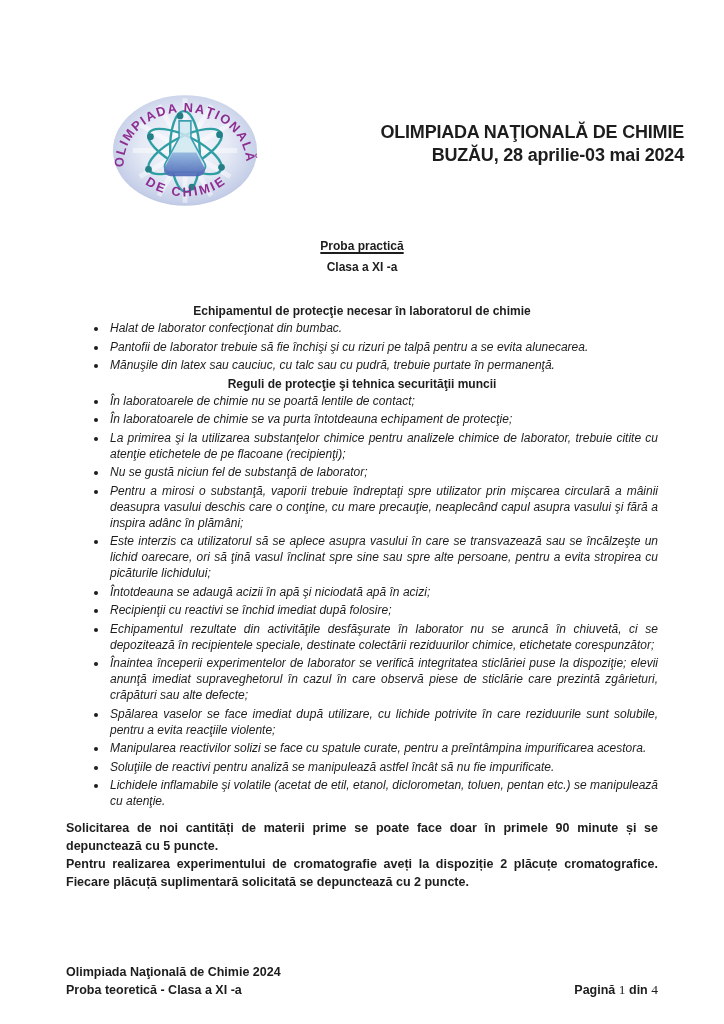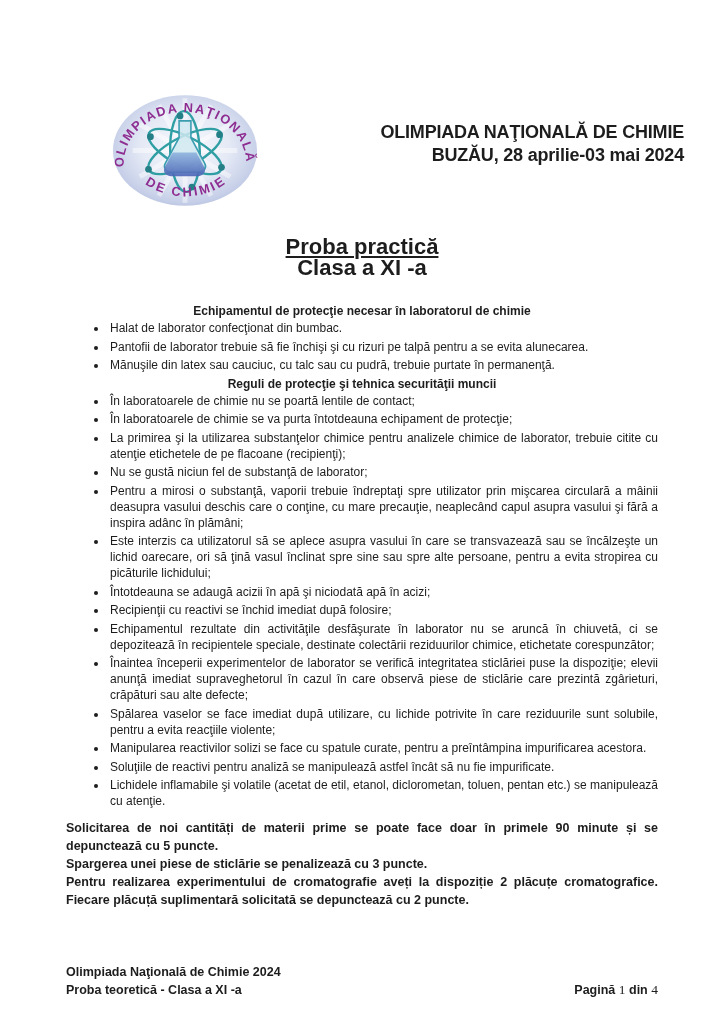--- a/index.html
+++ b/index.html
@@ -10,28 +10,28 @@
   }
   
   .logo-wrap { position:absolute; left:111px; top:94px; width:148px; height:114px; }
   .title-block {
     position:absolute; left:264px; top:121px; width:420px;
     text-align:right; font-weight:bold; font-size:18px; line-height:23px;
     letter-spacing:-0.2px;
   }
   .subtitle-block {
     position:absolute; left:0; top:236px; width:724px; text-align:center;
-    font-weight:bold; font-size:22px; line-height:21px;
+    font-weight:bold; font-size:12px; line-height:21px;
   }
   .subtitle-block .u { text-decoration:underline; text-decoration-thickness:2px; text-underline-offset:2px; }
   
   .content { position:absolute; left:66px; top:303px; width:592px; font-size:12px; }
   .section-heading { font-weight:bold; line-height:17px;text-align:center; }
   ul.bullets { margin:0; padding:0 0 0 42px; list-style:disc; }
-  ul.bullets li { line-height:16px; margin:0 0 2.5px 0; text-align:justify; padding-left:2px; }
+  ul.bullets li { line-height:16px; margin:0 0 2.5px 0; text-align:justify; padding-left:2px;font-style:italic; }
   .notes { margin-top:10px; font-weight:bold; font-size:12.5px; line-height:18px; }
   .notes p { margin:0; text-align:justify; }
   
   .footer {
     position:absolute; left:66px; top:963px; width:592px;
     display:flex; justify-content:space-between; align-items:flex-end;
     font-weight:bold; font-size:12.5px; line-height:18px;
   }
   .footer .serif-num { font-family:"Liberation Serif", serif; font-weight:normal; font-size:13.5px; }
 </style>
@@ -136,21 +136,20 @@
           <li>Spălarea vaselor se face imediat după utilizare, cu lichide potrivite în care reziduurile sunt solubile, pentru a evita reacţiile violente;</li>
           <li>Manipularea reactivilor solizi se face cu spatule curate, pentru a preîntâmpina impurificarea acestora.</li>
           <li>Soluţiile de reactivi pentru analiză se manipulează astfel încât să nu fie impurificate.</li>
           <li>Lichidele inflamabile şi volatile (acetat de etil, etanol, diclorometan, toluen, pentan etc.) se manipulează cu atenţie.</li>
         </ul>
     </div>
 
     <div class="notes">
 
         <p>Solicitarea de noi cantități de materii prime se poate face doar în primele 90 minute și se depunctează cu 5 puncte.</p>
-        <p>Spargerea unei piese de sticlărie se penalizează cu 3 puncte.</p>
         <p>Pentru realizarea experimentului de cromatografie aveți la dispoziție 2 plăcuțe cromatografice. Fiecare plăcuță suplimentară solicitată se depunctează cu 2 puncte.</p>
       </div>
 
   </div>
 
   <div class="footer">
     <div>
       <div>Olimpiada Naţională de Chimie 2024</div>
       <div>Proba teoretică - Clasa a XI -a</div>
     </div>

